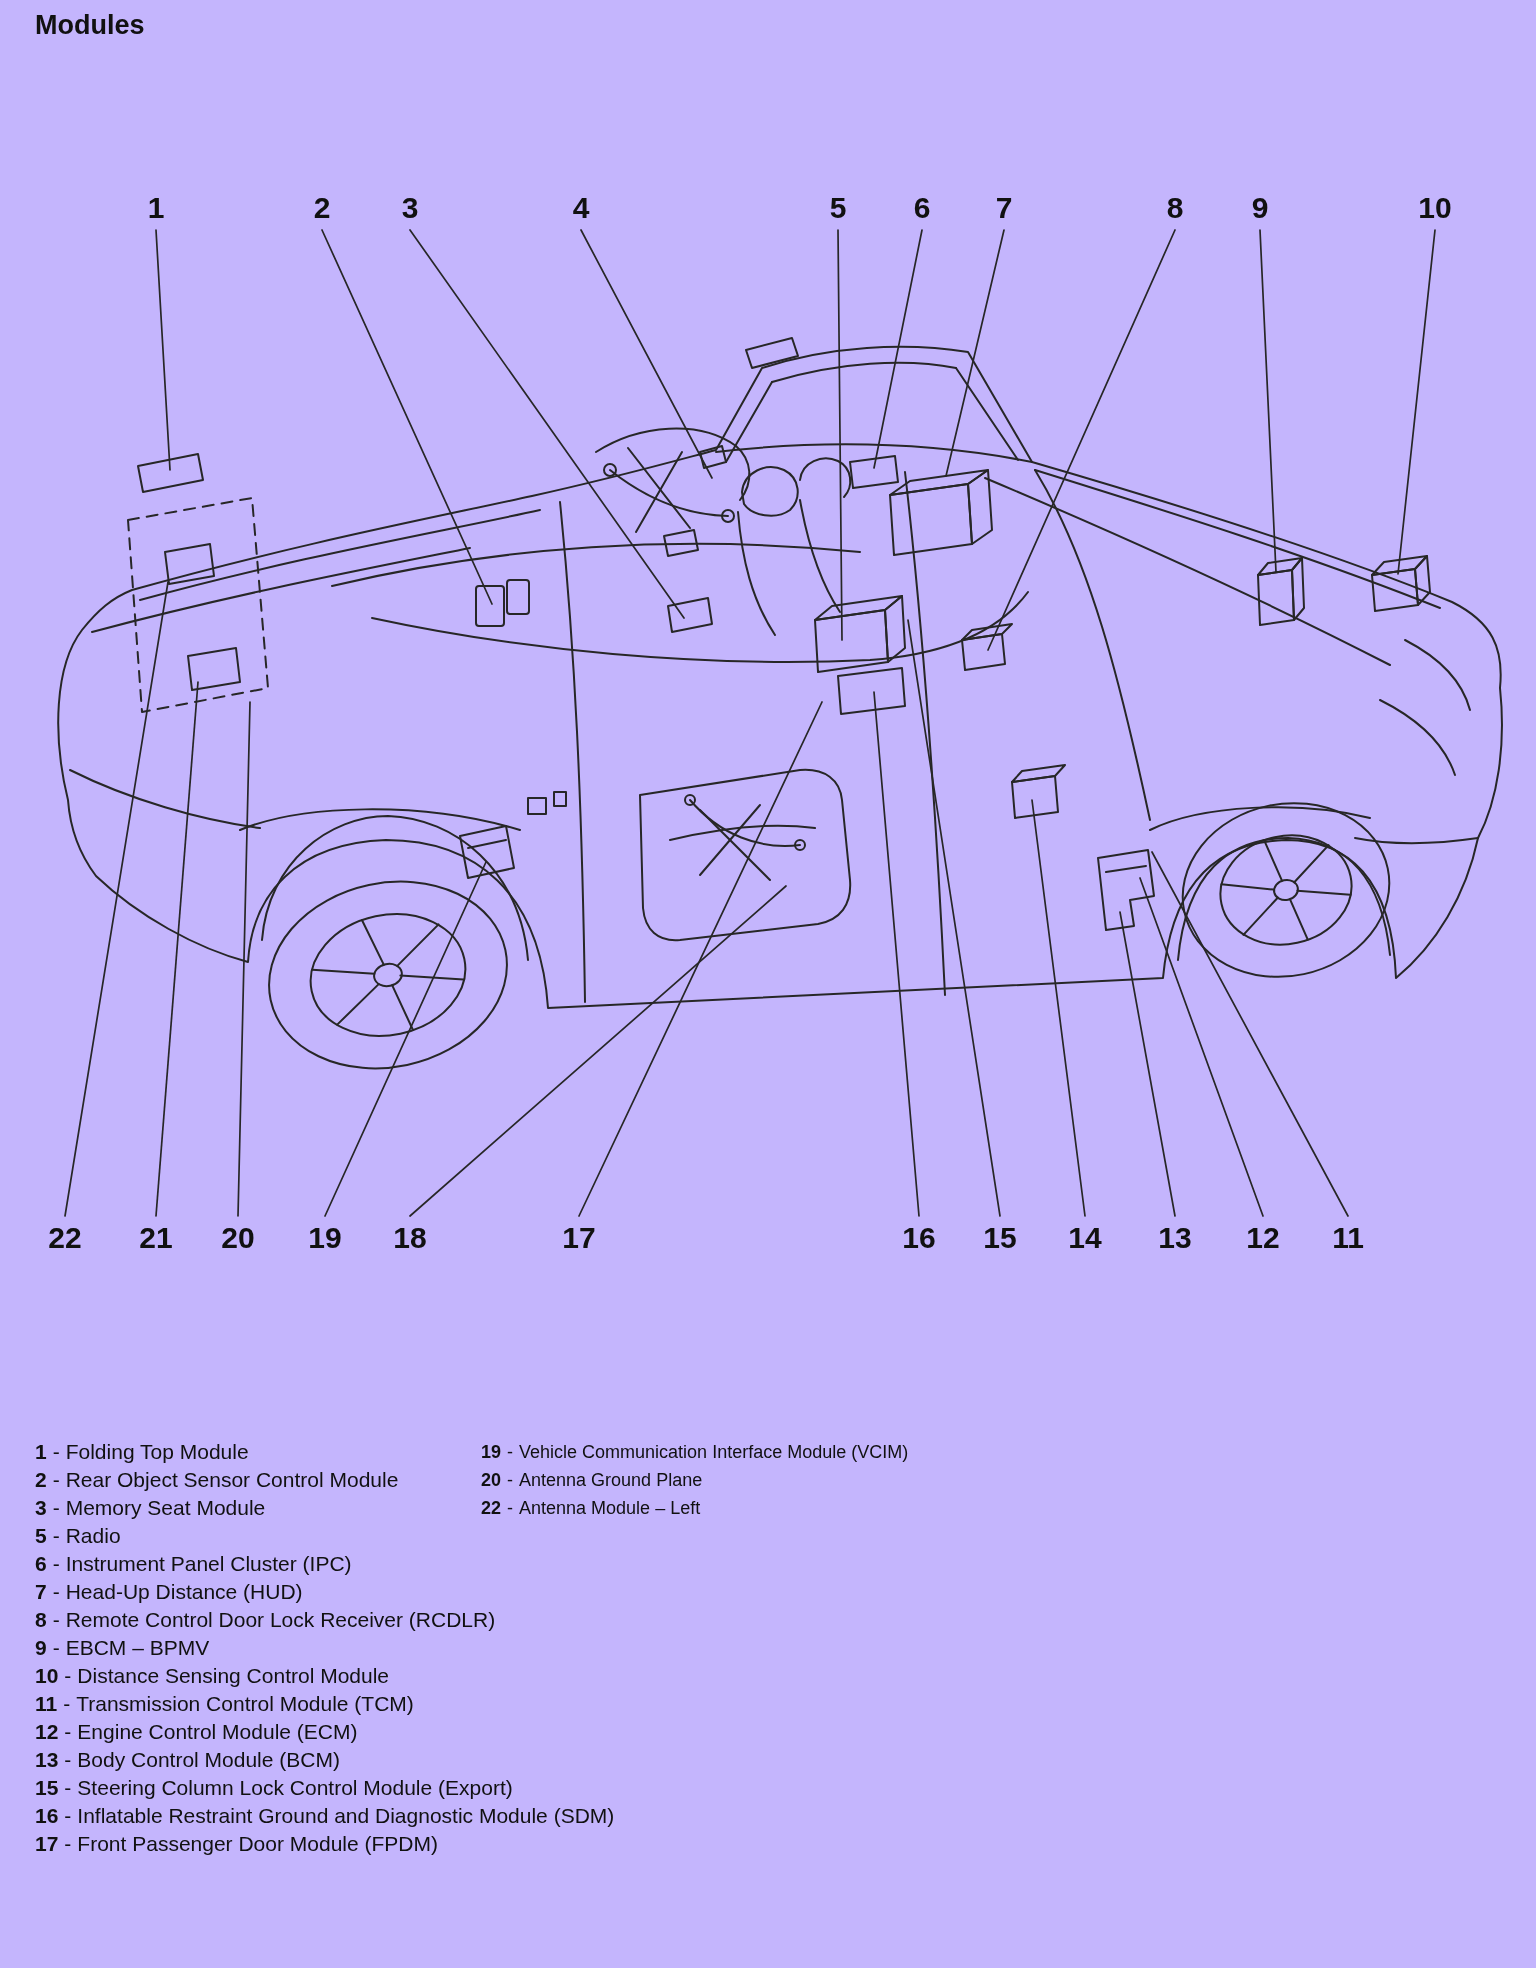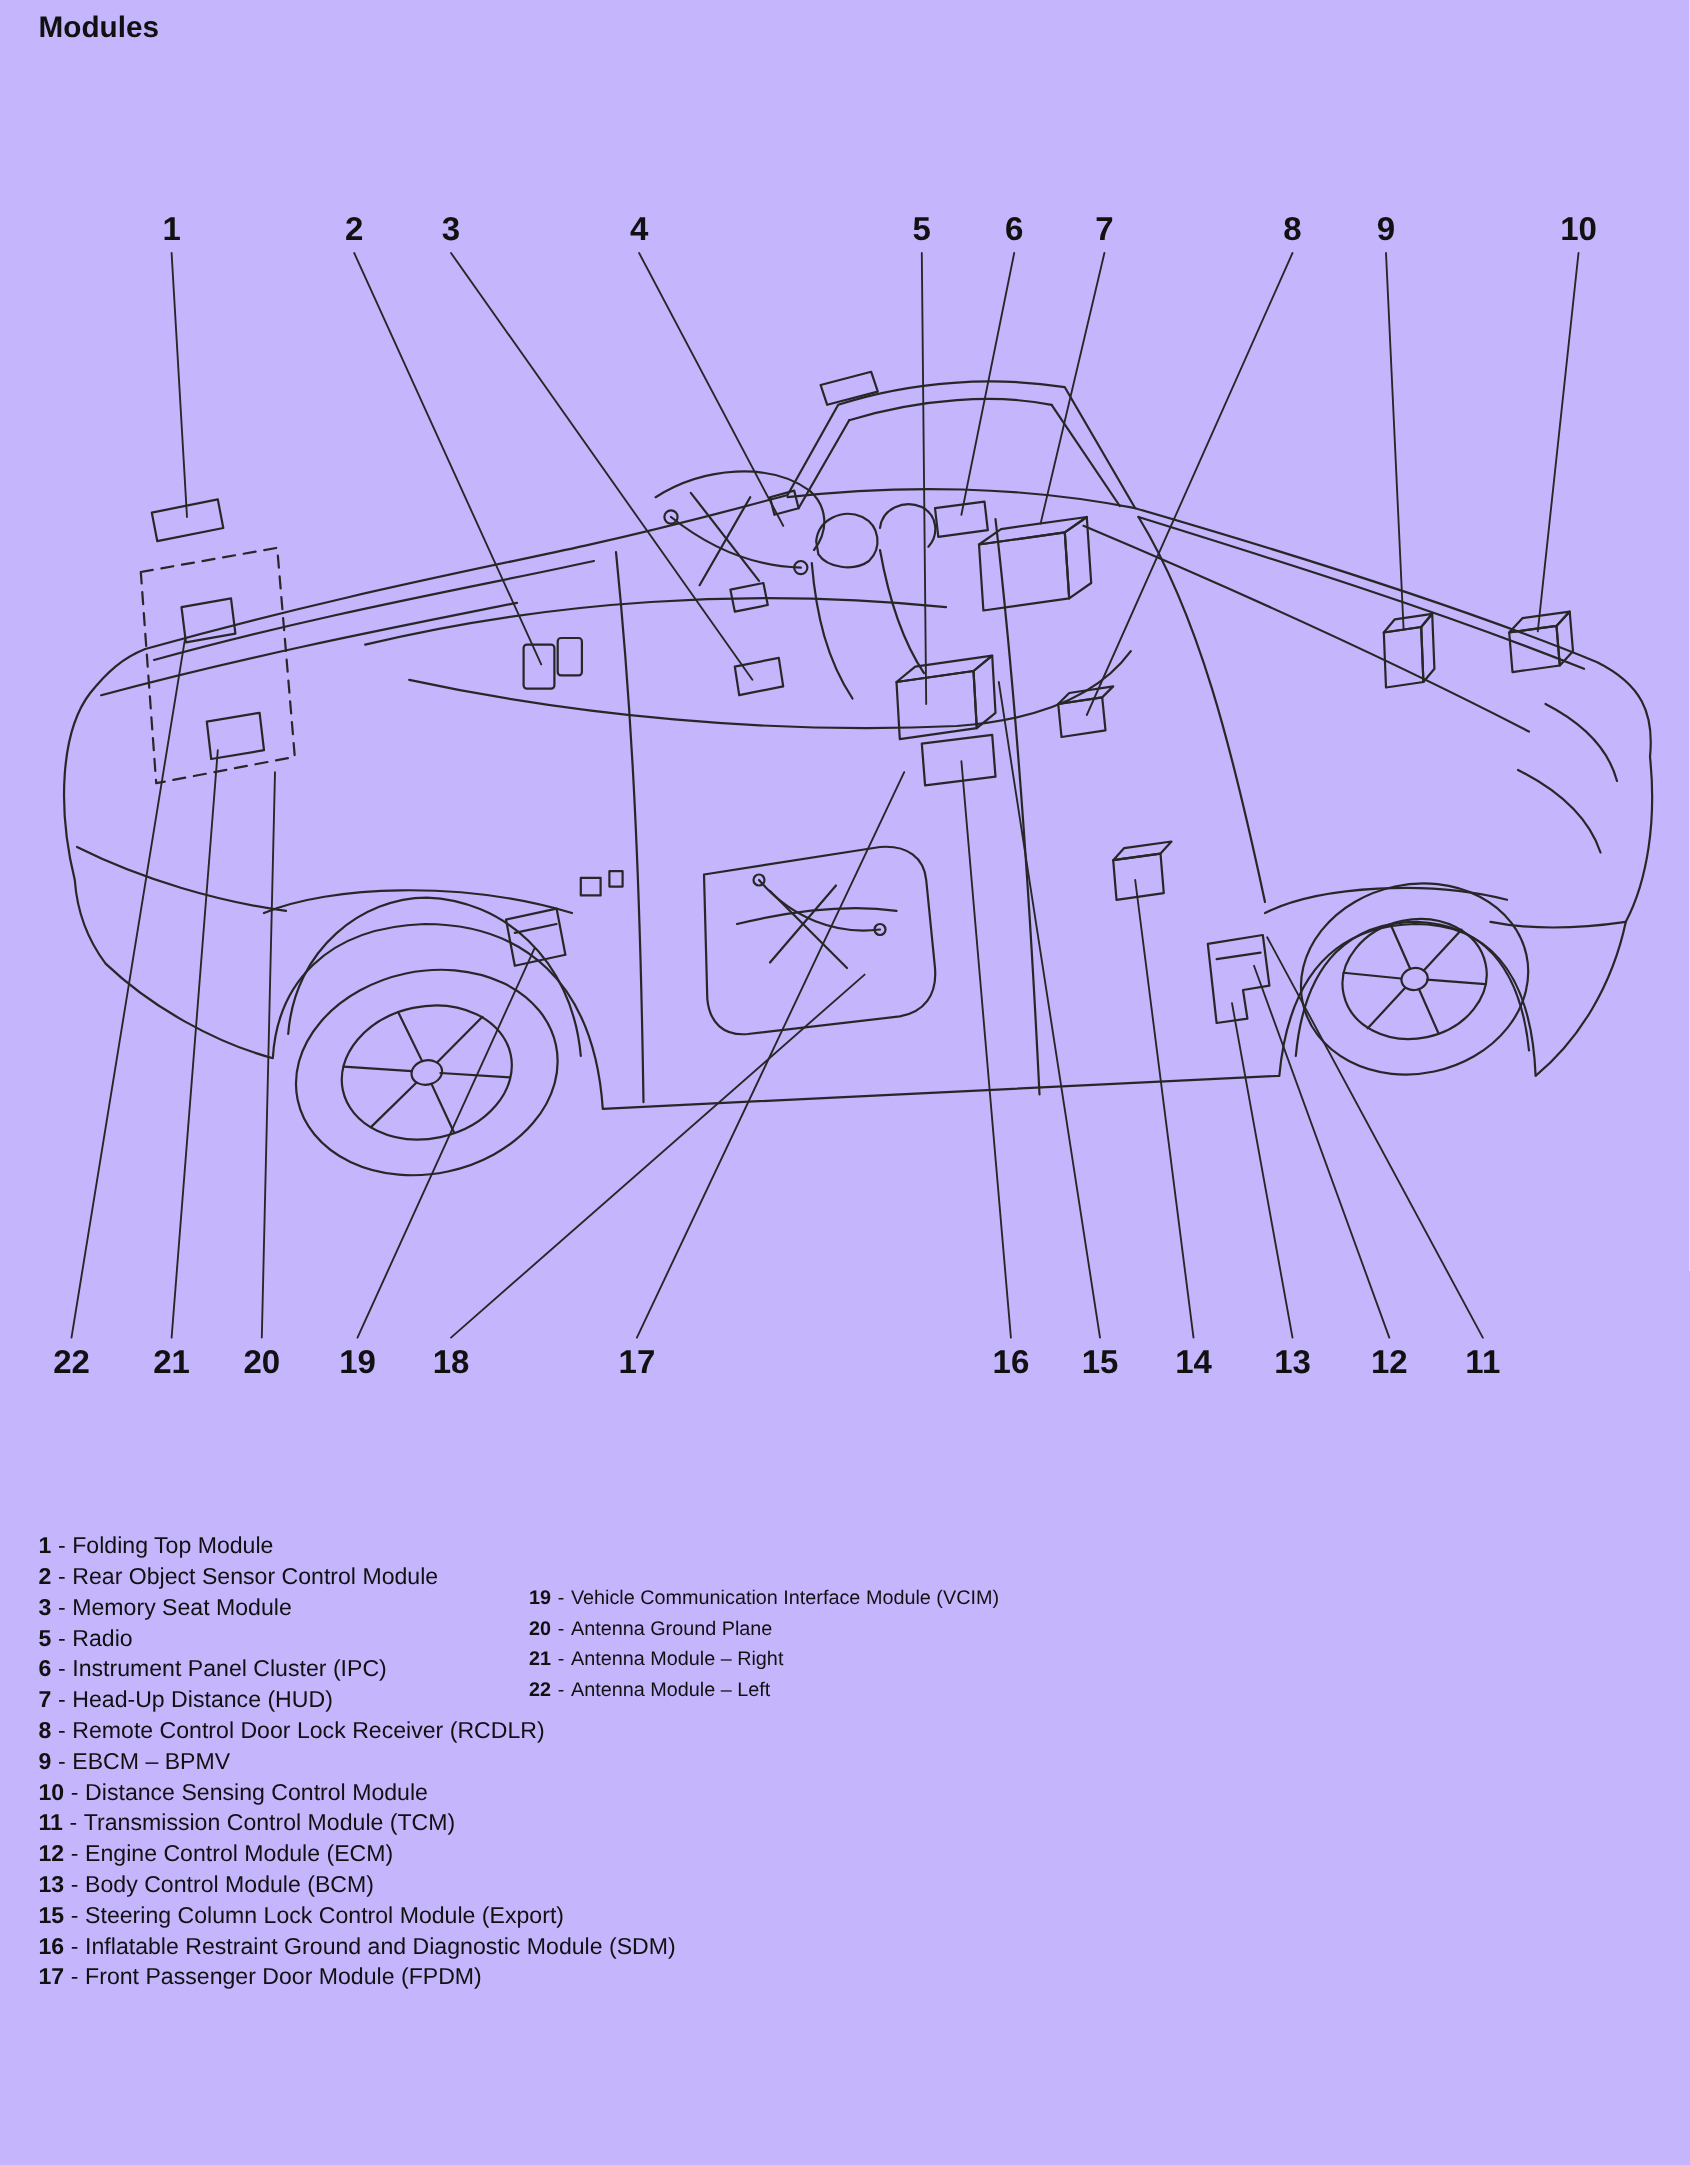--- a/index.html
+++ b/index.html
@@ -47,21 +47,21 @@
   }
   .nums text {
     font-family: "Liberation Sans", sans-serif;
     font-size: 30px;
     font-weight: bold;
     fill: #111111;
     text-anchor: middle;
   }
   .legend {
     position: absolute;
-    top: 1392px;
+    top: 1438px;
     left: 35px;
     font-size: 21px;
     line-height: 28px;
     color: #111111;
   }
   .legend-col-right {
     position: absolute;
     top: 1438px;
     left: 481px;
     font-size: 18px;
@@ -296,17 +296,16 @@
     <div class="legend-row"><span class="num">12</span><span class="sep">-</span><span class="lbl">Engine Control Module (ECM)</span></div>
     <div class="legend-row"><span class="num">13</span><span class="sep">-</span><span class="lbl">Body Control Module (BCM)</span></div>
     <div class="legend-row"><span class="num">15</span><span class="sep">-</span><span class="lbl">Steering Column Lock Control Module (Export)</span></div>
     <div class="legend-row"><span class="num">16</span><span class="sep">-</span><span class="lbl">Inflatable Restraint Ground and Diagnostic Module (SDM)</span></div>
     <div class="legend-row"><span class="num">17</span><span class="sep">-</span><span class="lbl">Front Passenger Door Module (FPDM)</span></div>
   </div>
 
   <div class="legend-col-right">
     <div class="legend-row"><span class="num">19</span><span class="sep">-</span><span class="lbl">Vehicle Communication Interface Module (VCIM)</span></div>
     <div class="legend-row"><span class="num">20</span><span class="sep">-</span><span class="lbl">Antenna Ground Plane</span></div>
-    <div class="legend-row"><span class="num">21</span><span class="sep">-</span><span class="lbl">Antenna Module – Right</span></div>
     <div class="legend-row"><span class="num">22</span><span class="sep">-</span><span class="lbl">Antenna Module – Left</span></div>
   </div>
 
 </div>
 
 </body></html>

